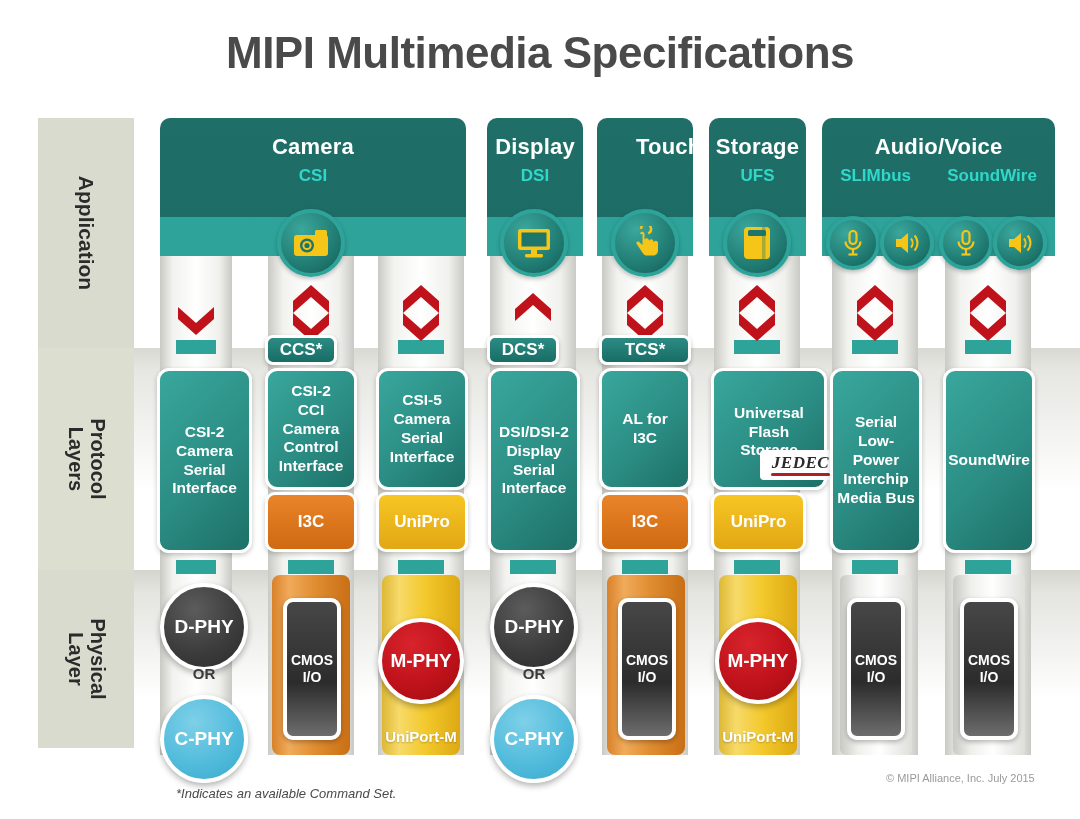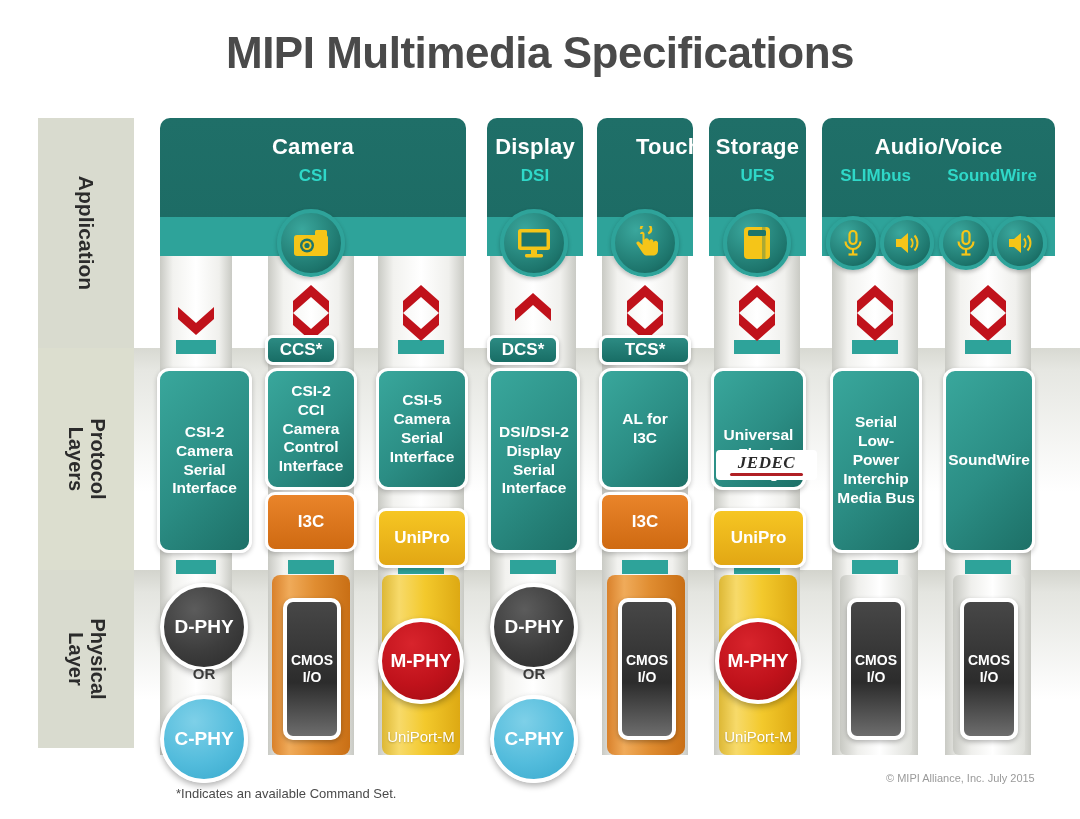--- a/index.html
+++ b/index.html
@@ -97,21 +97,21 @@
   .proto-box .inner { display:block; }
 
   .proto-sub {
     position: absolute;
     border: 3px solid #ffffff; border-radius: 10px;
     color:#fff; font-size:17px; font-weight:bold;
     display:flex; align-items:center; justify-content:center;
     box-shadow: 0 2px 5px rgba(0,0,0,.22);
   }
   .sub-i3c   { background: linear-gradient(to bottom,#e9842a,#cf6a12); }
-  .sub-unipro{ background: linear-gradient(to bottom,#f6c623,#e2a714); margin-top: 16px; }
+  .sub-unipro{ background: linear-gradient(to bottom,#f6c623,#e2a714); }
 
   .jedec {
     position:absolute; background:#fff; border-radius:4px;
     display:flex; flex-direction:column; align-items:center; justify-content:center;
   }
   .jedec-word {
     font-family:"Liberation Serif", serif;
     font-style:italic; font-weight:bold; font-size:17px; color:#2b2b2b;
     letter-spacing:.5px; line-height:1;
   }
@@ -138,32 +138,32 @@
     text-align:center; width:70px;
   }
   .cmos-box {
     position:absolute; border:4px solid #ffffff; border-radius:10px;
     background: linear-gradient(to bottom,#474747 0%, #3a3a3a 30%, #2c2c2c 60%, #6d6d6d 100%);
     color:#fff; font-size:14px; font-weight:bold; line-height:1.2;
     display:flex; align-items:center; justify-content:center; text-align:center;
     box-shadow: 0 2px 5px rgba(0,0,0,.28);
   }
   .uniport {
-    position:absolute; color:#fff; font-size:15px; font-weight:normal;
+    position:absolute; color:#fff; font-size:15px; font-weight:bold;
     text-align:center; text-shadow:0 1px 2px rgba(0,0,0,.25);
   }
   .grey-strip {
     position:absolute; border-radius:6px;
     background: linear-gradient(to right,#c8c9c3 0%, #efefec 25%, #ffffff 55%, #dedfda 100%);
   }
 
   
   .footnote {
     position:absolute; left:176px; top:786px;
-    font-size:13px; color:#4a4a4a;
+    font-size:13px; font-style:italic; color:#4a4a4a;
   }
   .copyright {
     position:absolute; left:886px; top:772px;
     font-size:11px; color:#9a9a9a; white-space:nowrap;
   }
   .watermark {
     position:absolute; left:884px; top:764px;
     width:192px; height:34px;
     color:#b9b9b9; font-size:22px; font-weight:bold;
     display:flex; align-items:center; gap:5px;
@@ -422,28 +422,28 @@
   </div>
 
   <div class="proto-box" style="left:599px; top:368px; width:92px; height:122px;">
     <span class="inner">
       <span>AL for</span><br>
       <span>I3C</span>
     </span>
   </div>
   <div class="proto-sub sub-i3c" style="left:599px; top:492px; width:92px; height:60px;">I3C</div>
 
-  <div class="proto-box" style="left:711px; top:368px; width:95px; height:122px; align-items:flex-end; padding-top:10px;">
+  <div class="proto-box" style="left:711px; top:368px; width:116px; height:122px; align-items:center; padding-top:10px;">
     <span class="inner">
       <span>Universal</span><br>
       <span>Flash</span><br>
       <span>Storage</span>
     </span>
   </div>
-  <div class="jedec" style="left:716px; top:450px; width:101px; height:30px;">
+  <div class="jedec" style="left:760px; top:450px; width:81px; height:30px;">
     <span class="jedec-word">JEDEC</span>
     <span class="jedec-bar"></span>
   </div>
   <div class="proto-sub sub-unipro" style="left:711px; top:492px; width:95px; height:60px;">UniPro</div>
 
   <div class="proto-box" style="left:830px; top:368px; width:92px; height:185px;">
     <span class="inner">
       <span>Serial</span><br>
       <span>Low-Power</span><br>
       <span>Interchip</span><br>

